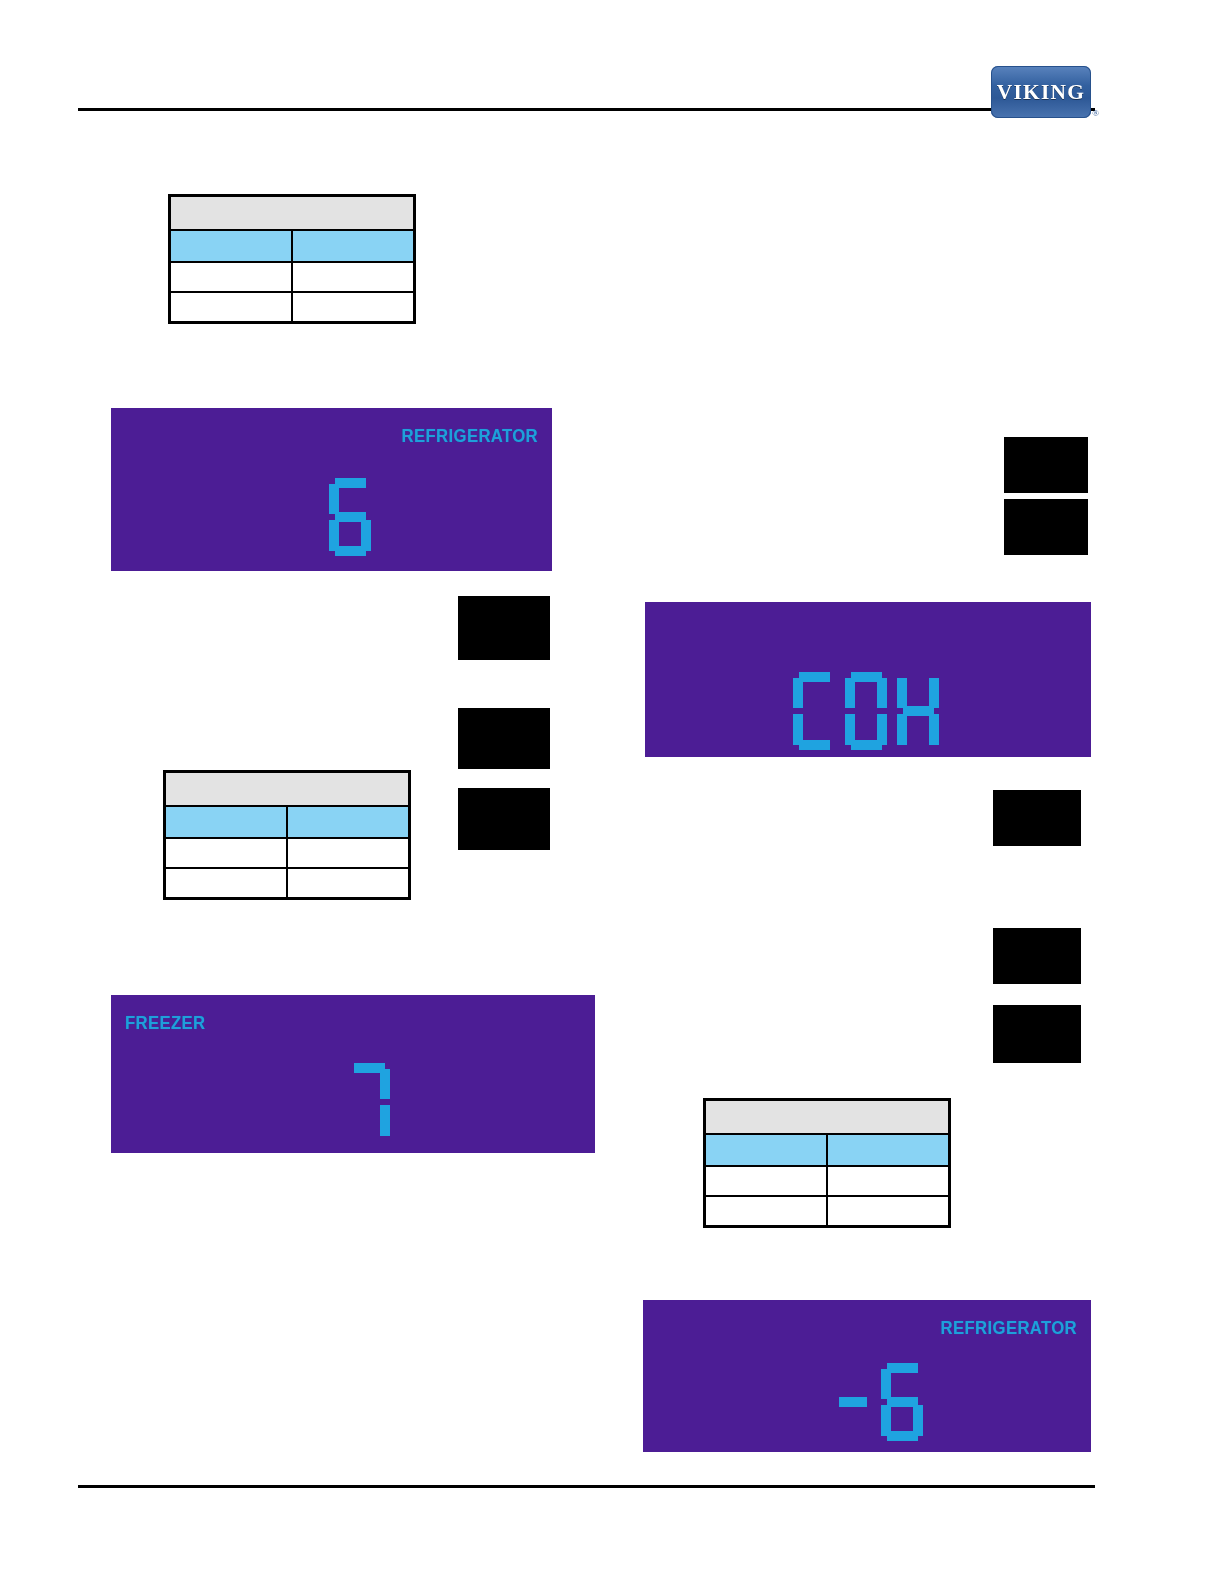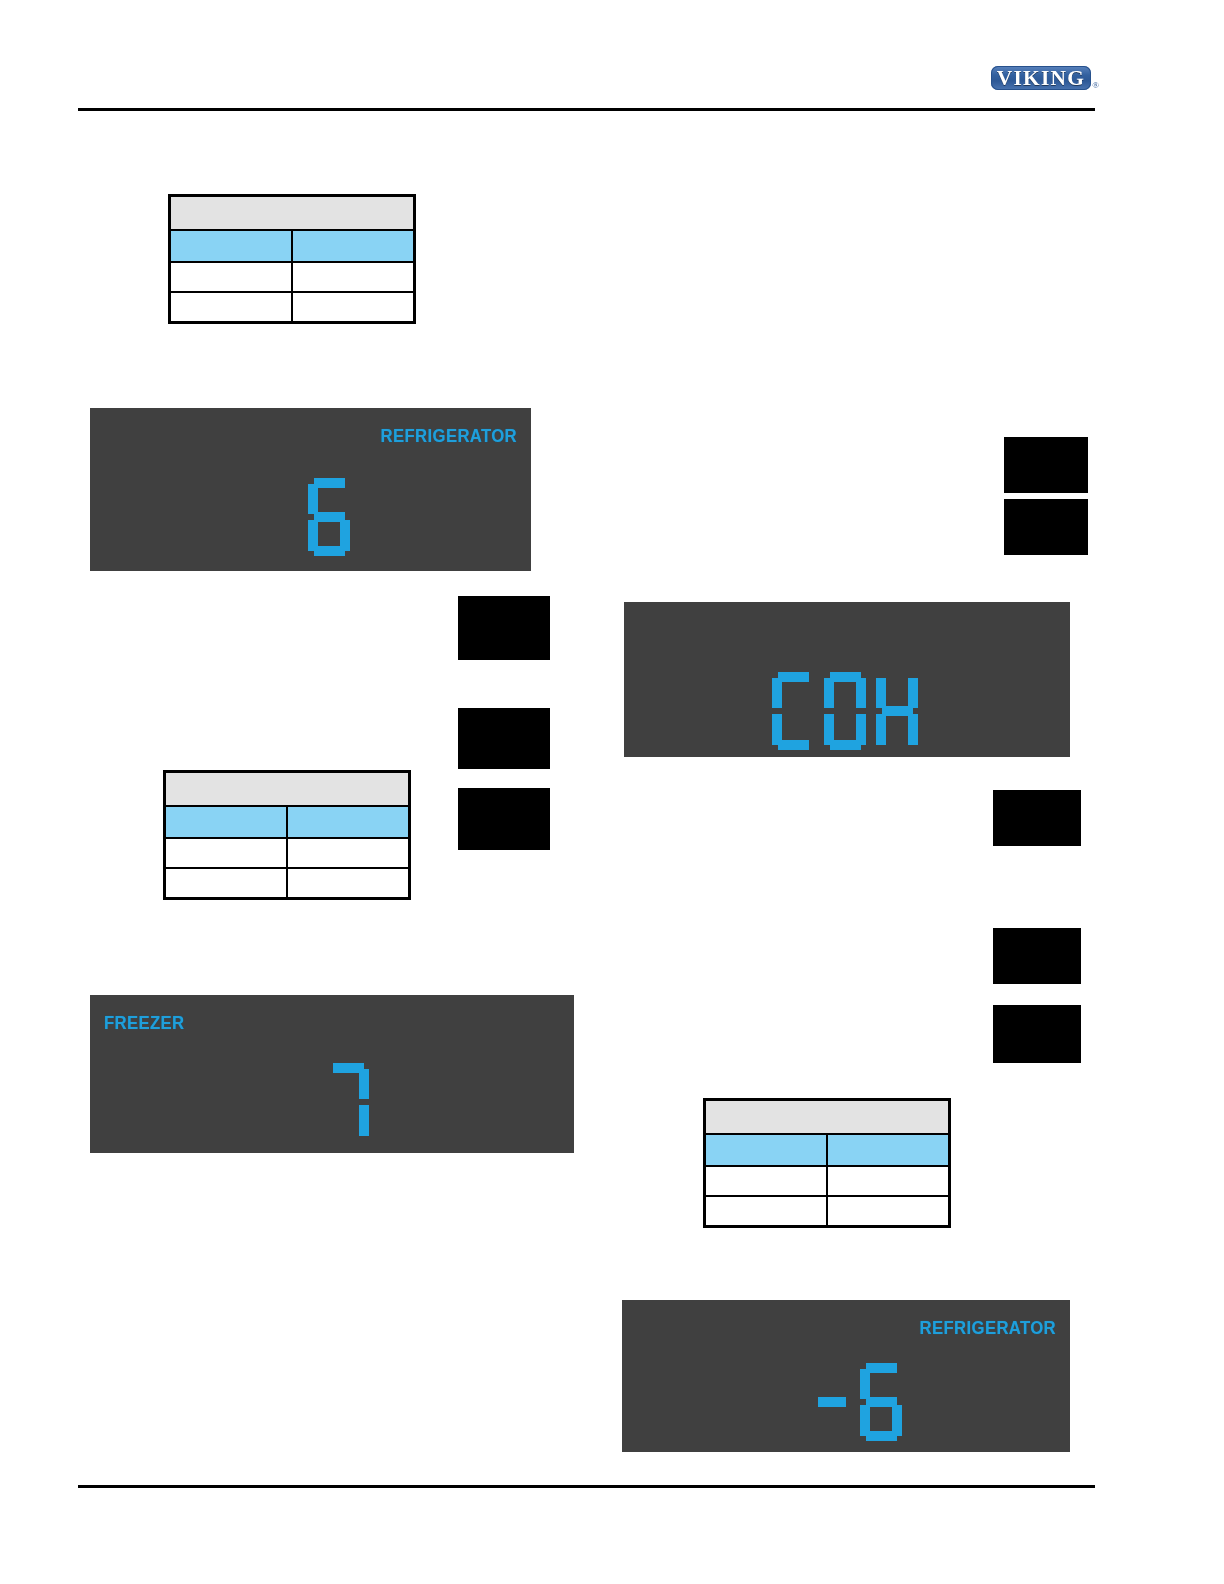--- a/index.html
+++ b/index.html
@@ -10,21 +10,21 @@
     overflow:hidden;
   }
 
   
   .page-rule{position:absolute;background:#000;height:3px;}
   #header-rule{left:78px;top:108px;width:1017px;}
   #footer-rule{left:78px;top:1485px;width:1017px;}
 
   
   #viking-logo{
-    position:absolute;left:991px;top:66px;width:100px;height:24px;
+    position:absolute;left:991px;top:66px;width:100px;height:52px;
   }
   #viking-logo .plate{
     position:absolute;inset:0;
     border-radius:7px;
     background:linear-gradient(180deg,#5a83bd 0%,#32609f 38%,#2d5896 62%,#4a74b0 100%);
     box-shadow:inset 0 0 0 1px #27518c;
   }
   #viking-logo .wordmark{
     position:absolute;inset:0;
     display:flex;align-items:center;justify-content:center;
@@ -64,22 +64,23 @@
   .spec-table td.head-cell{background:#89d3f4;height:30px;}
   .spec-table td.body-cell{background:#ffffff;height:28px;}
 
   #table-top{left:168px;top:194px;width:248px;}
   #table-mid{left:163px;top:770px;width:248px;}
   #table-bottom{left:703px;top:1098px;width:248px;}
 
   
   .lcd-panel{
     position:absolute;
-    background:#404040;
+    background:#4c1d95;
     overflow:hidden;
+    margin-left:21px;
   }
   .lcd-label{
     position:absolute;
     color:#1f9fdb;
     font-family:"Liberation Sans",sans-serif;
     font-weight:700;
     font-size:19px;
     letter-spacing:.4px;
     transform:scaleX(.88);
     text-shadow:0 0 1px #0b6ea0;

